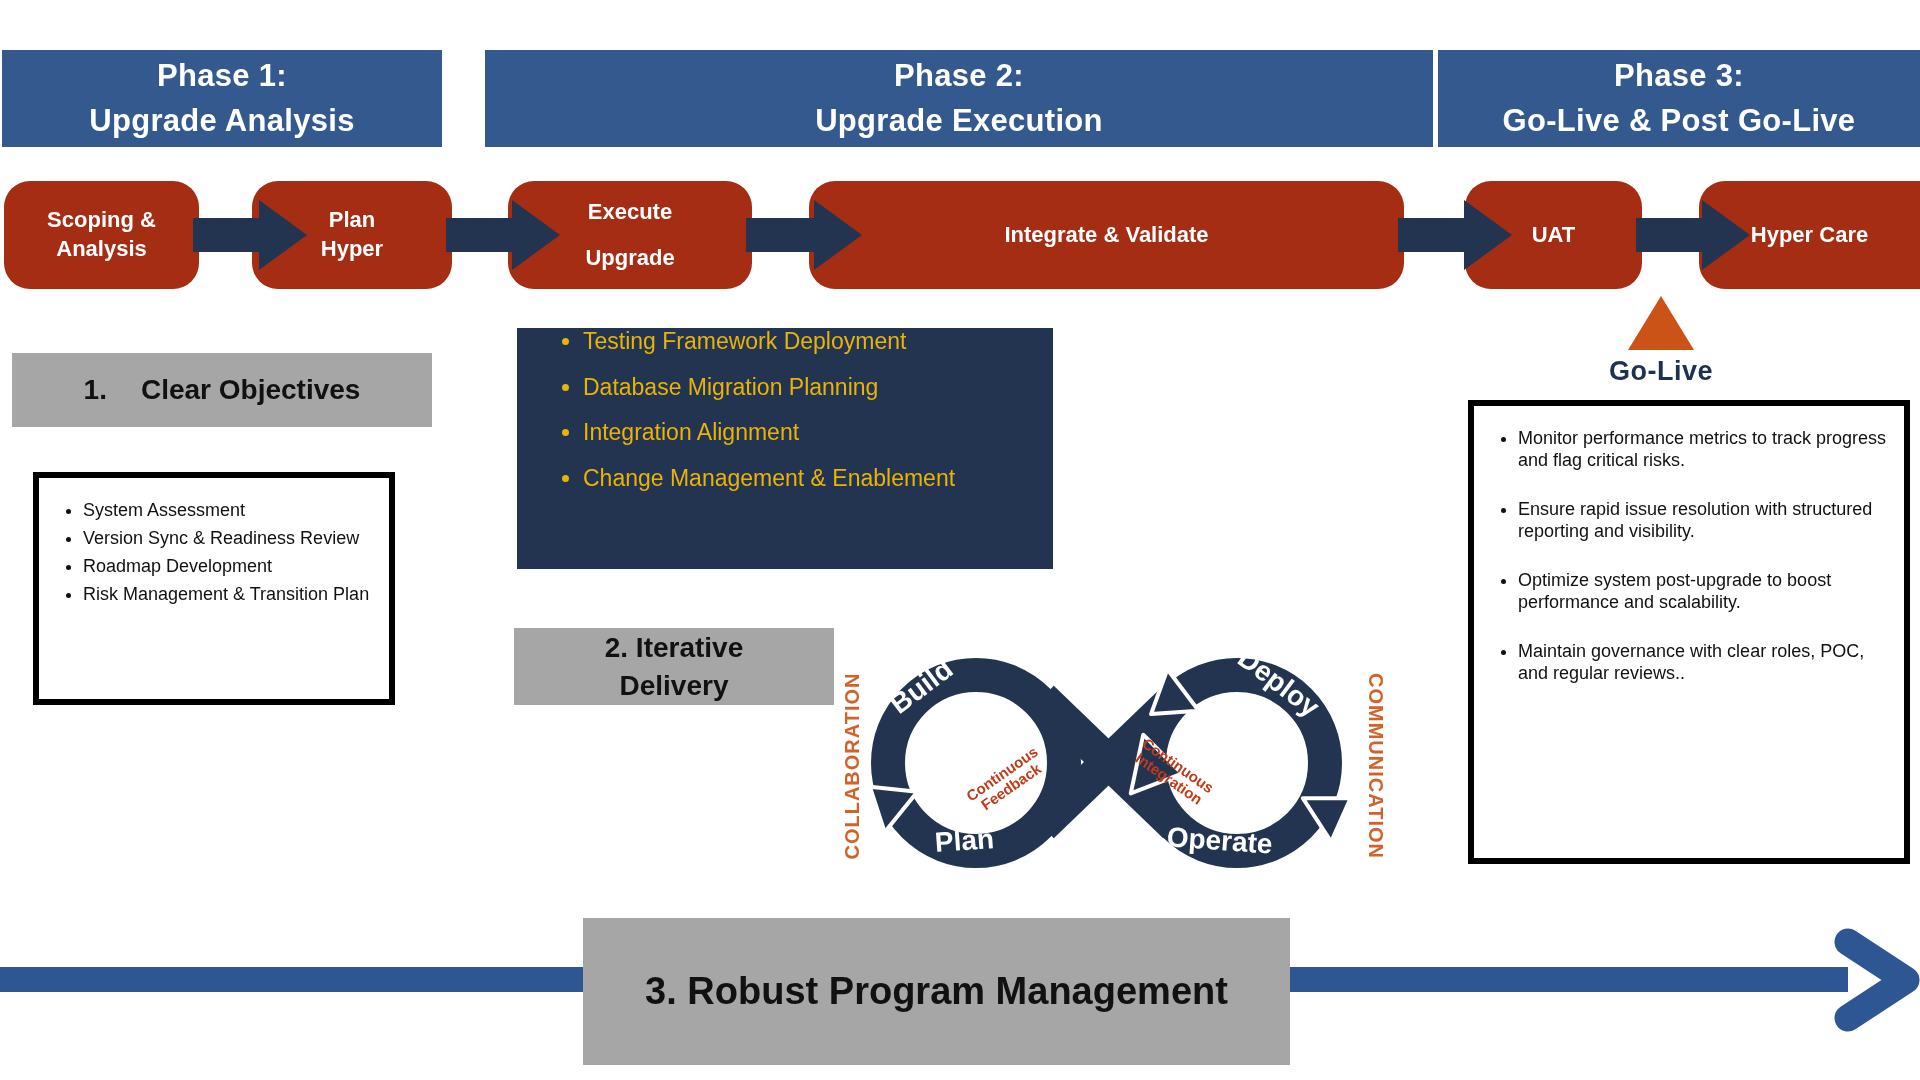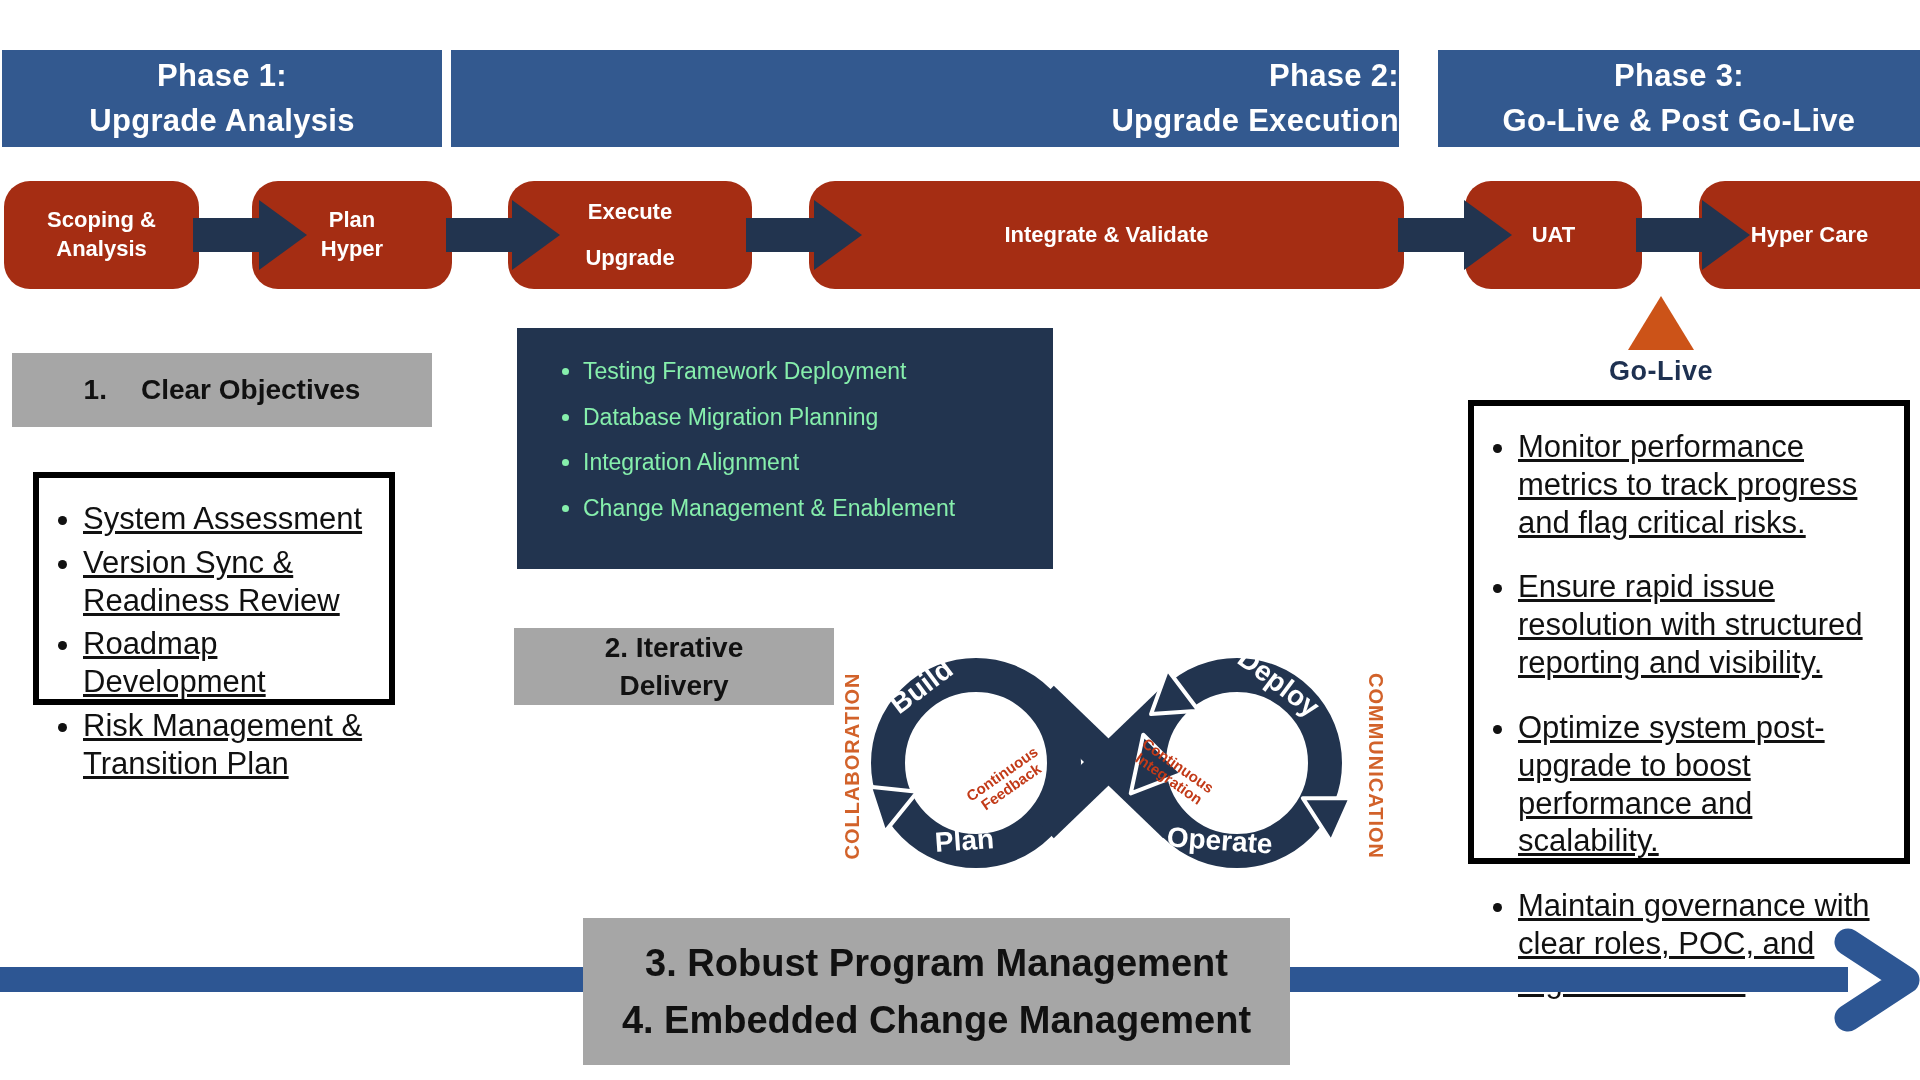--- a/index.html
+++ b/index.html
@@ -4,21 +4,21 @@
 <style>
   html,body{margin:0;padding:0;background:#ffffff;}
   #stage{position:relative;width:1920px;height:1080px;background:#ffffff;overflow:hidden;
          font-family:"Liberation Sans",sans-serif;}
 
   
   .phase-bar{position:absolute;top:50px;height:97px;background:#33598F;color:#ffffff;
              display:flex;flex-direction:column;align-items:center;justify-content:center;
              font-size:31px;font-weight:700;line-height:1.42;letter-spacing:.3px;text-align:center;}
   #phase1{left:2px;width:440px;}
-  #phase2{left:451px;width:948px;align-items:flex-end;}
+  #phase2{left:485px;width:948px;}
   #phase3{left:1438px;width:482px;}
 
   
   .step{position:absolute;top:181px;height:108px;background:#A52D13;border-radius:26px;
         color:#ffffff;font-size:22px;font-weight:600;display:flex;flex-direction:column;
         align-items:center;justify-content:center;line-height:1.3;text-align:center;z-index:2;}
   .step span:empty{display:none;}
   #step1{left:4px;width:195px;}
   #step2{left:252px;width:200px;}
   #step3{left:508px;width:244px;gap:17px;}
@@ -52,27 +52,27 @@
   #callout1 .num{margin-right:34px;}
   #callout2{left:514px;top:628px;width:320px;height:77px;font-size:28px;
             flex-direction:column;line-height:1.35;}
   #callout-bottom{left:583px;top:918px;width:707px;height:147px;font-size:38px;
                   flex-direction:column;line-height:1.5;z-index:4;}
 
   
   .detail{position:absolute;background:#ffffff;border:6px solid #000000;box-sizing:border-box;
           color:#111111;}
   .detail ul{margin:0;padding:0 10px 0 44px;}
-  .detail li{font-size:31px;line-height:1.22;margin-bottom:6px;text-decoration:underline;}
+  .detail li{font-size:18px;line-height:1.22;margin-bottom:6px;}
   #detail1{left:33px;top:472px;width:362px;height:233px;padding-top:22px;}
   #detail3{left:1468px;top:400px;width:442px;height:464px;padding-top:22px;}
   #detail3 li{margin-bottom:27px;}
 
   #detail2{position:absolute;left:517px;top:328px;width:536px;height:241px;background:#22344F;
-           color:#86efac;box-sizing:border-box;padding-top:30px;}
+           color:#eab308;box-sizing:border-box;}
   #detail2 ul{margin:0;padding:0 10px 0 66px;}
   #detail2 li{font-size:23px;line-height:1.2;margin-bottom:18px;}
 
   
   #devops{position:absolute;left:845px;top:648px;width:540px;height:226px;z-index:1;}
 
   
   #bottom-arrow-bar{position:absolute;left:0;top:967px;width:1848px;height:25px;background:#2D5693;z-index:1;}
   #bottom-arrow-head{position:absolute;left:1834px;top:928px;width:86px;height:104px;z-index:1;}
 </style>
@@ -211,16 +211,15 @@
     </g>
   </svg>
 
   <div id="bottom-arrow-bar"></div>
   <svg id="bottom-arrow-head" viewBox="0 0 86 104" xmlns="http://www.w3.org/2000/svg">
     <polyline points="14,14 72,52 14,90" fill="none" stroke="#2D5693" stroke-width="27" stroke-linecap="round" stroke-linejoin="round"></polyline>
   </svg>
 
   <div class="gray-box" id="callout-bottom">
     <span>3. Robust Program Management</span>
-    <span>4. Embedded Change Management</span>
   </div>
 
 </div>
 
 </body></html>

